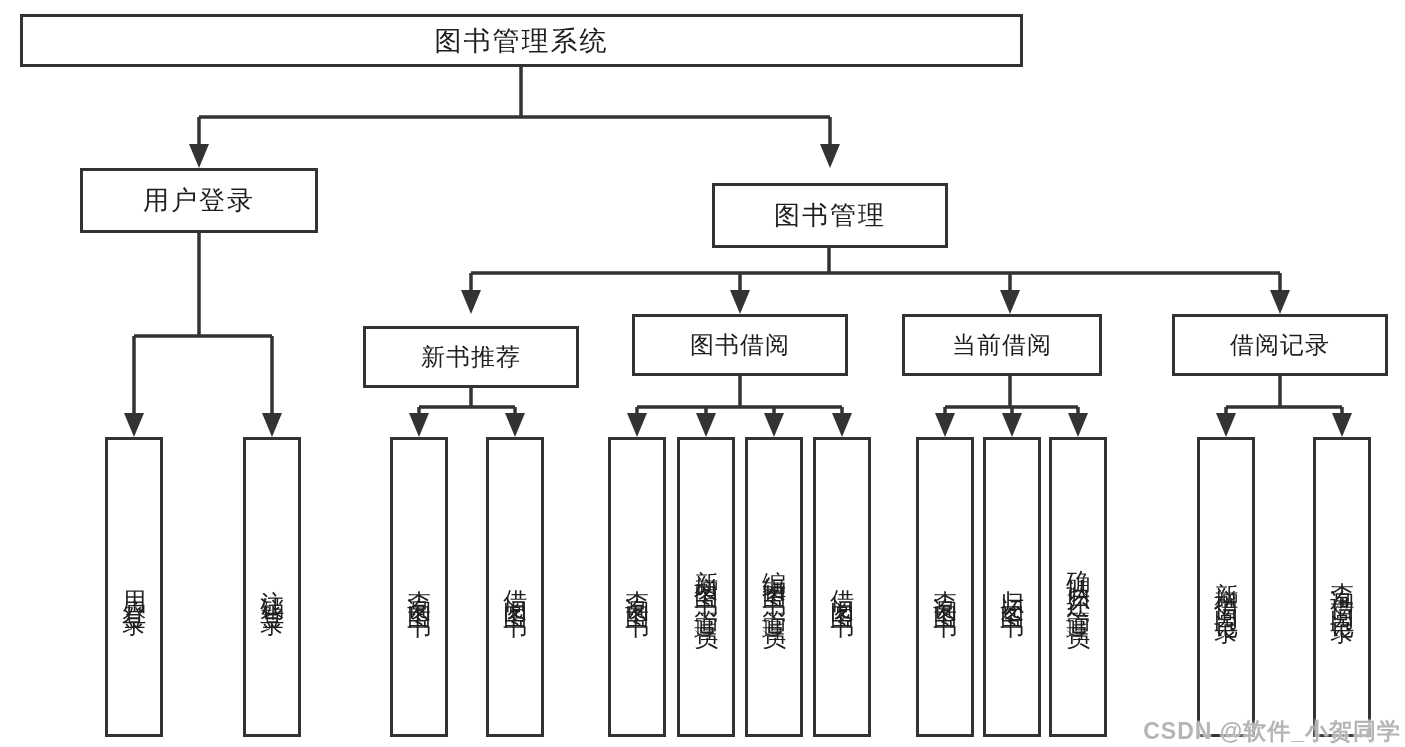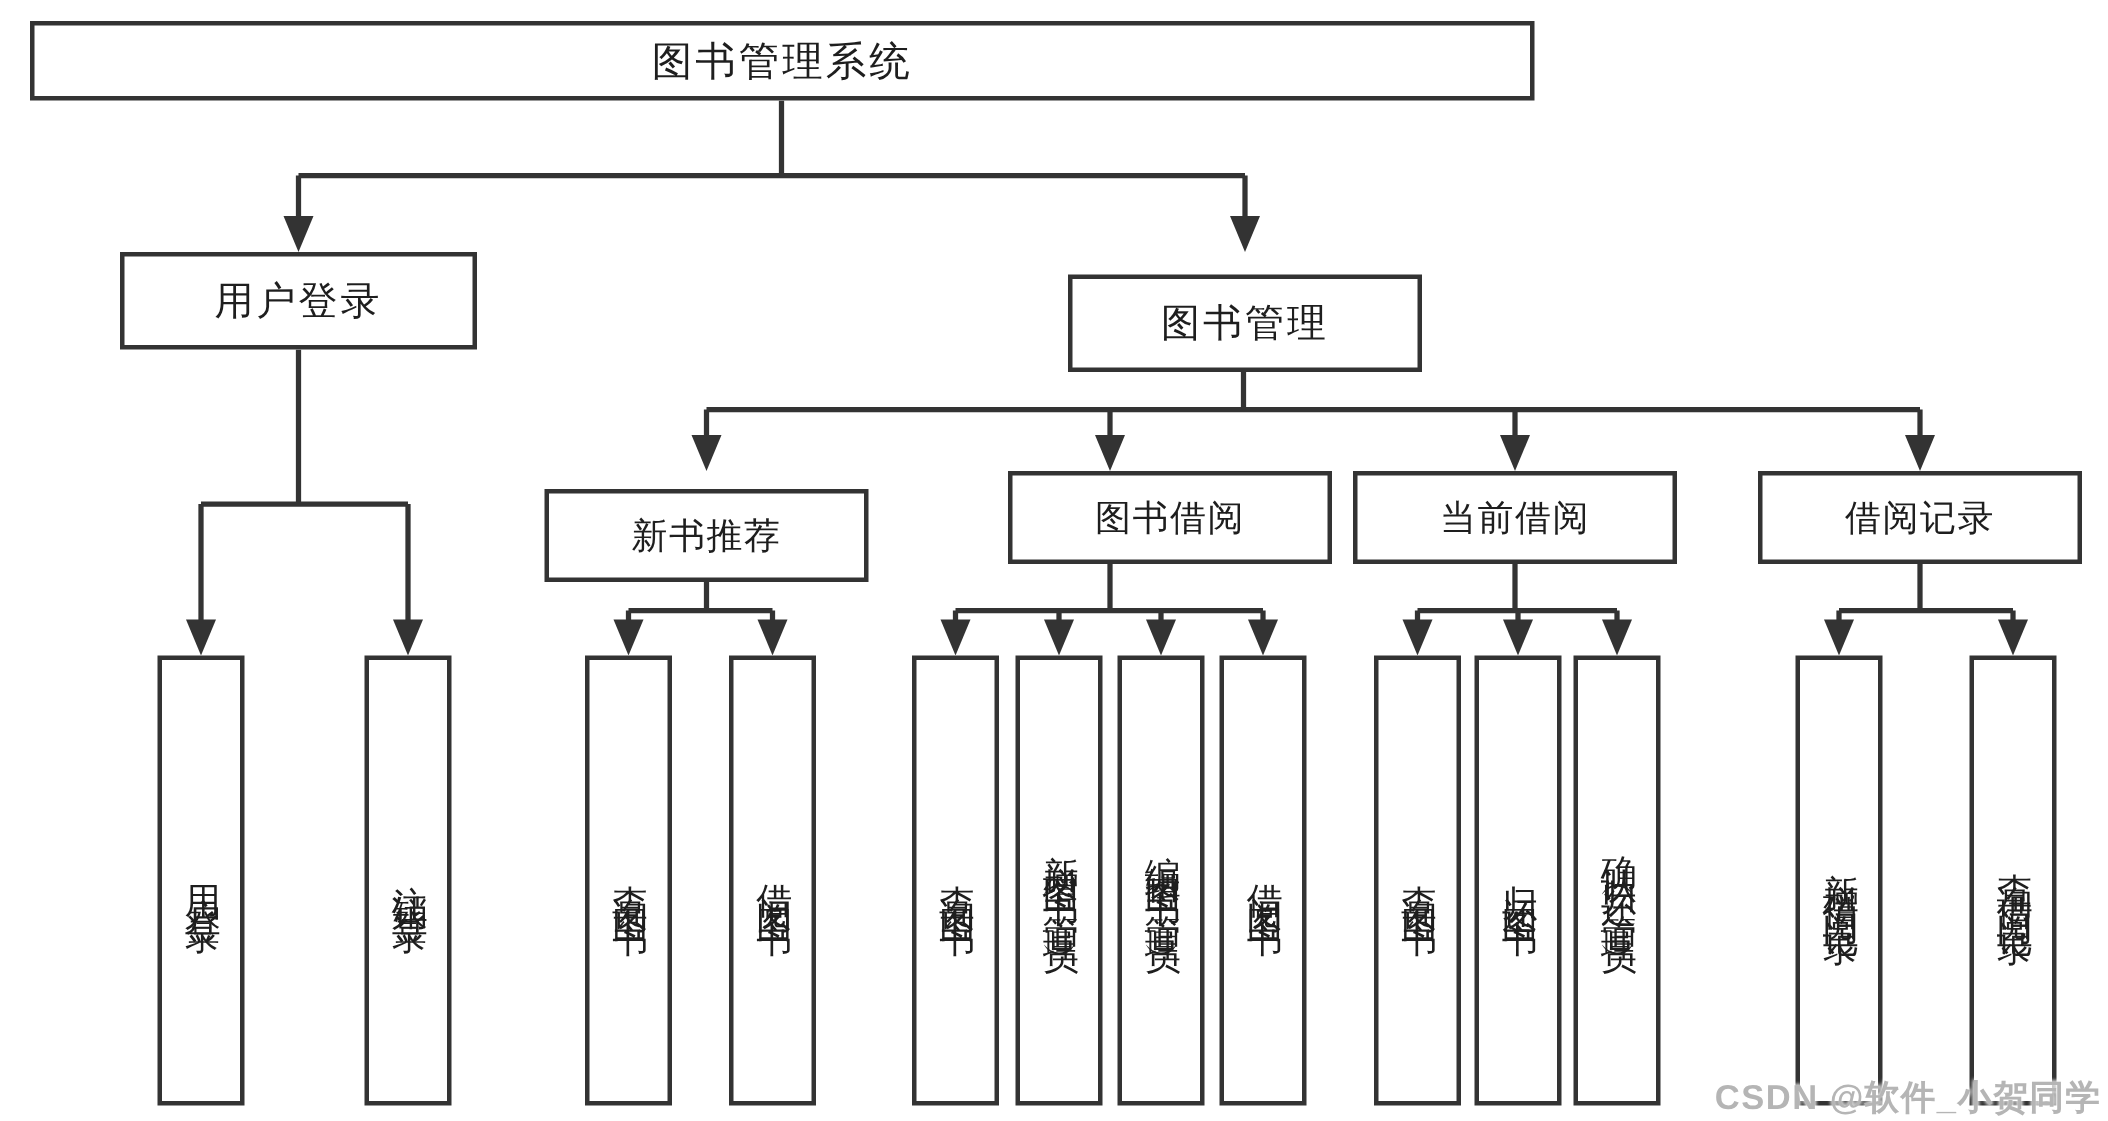--- a/index.html
+++ b/index.html
@@ -101,24 +101,24 @@
   <div class="node lvl2" style="left:80px; top:168px; width:238px; height:65px;">
     <span>用户登录</span>
   </div>
   <div class="node lvl2" style="left:712px; top:168px; width:236px; height:65px;margin-top:15px;">
     <span>图书管理</span>
   </div>
 
   <div class="node lvl3" style="left:363px; top:314px; width:216px; height:62px;margin-top:12px;">
     <span>新书推荐</span>
   </div>
-  <div class="node lvl3" style="left:632px; top:314px; width:216px; height:62px;margin-left:40px;">
+  <div class="node lvl3" style="left:632px; top:314px; width:216px; height:62px;">
     <span>图书借阅</span>
   </div>
-  <div class="node lvl3" style="left:902px; top:314px; width:216px; height:62px;justify-content:center;">
+  <div class="node lvl3" style="left:902px; top:314px; width:200px; height:62px;justify-content:center;">
     <span>当前借阅</span>
   </div>
   <div class="node lvl3" style="left:1172px; top:314px; width:216px; height:62px;">
     <span>借阅记录</span>
   </div>
 
   <div class="node v-node" style="left:105px; top:437px; width:58px; height:300px;">
     <span class="v-label">用户登录</span>
   </div>
   <div class="node v-node" style="left:243px; top:437px; width:58px; height:300px;">

